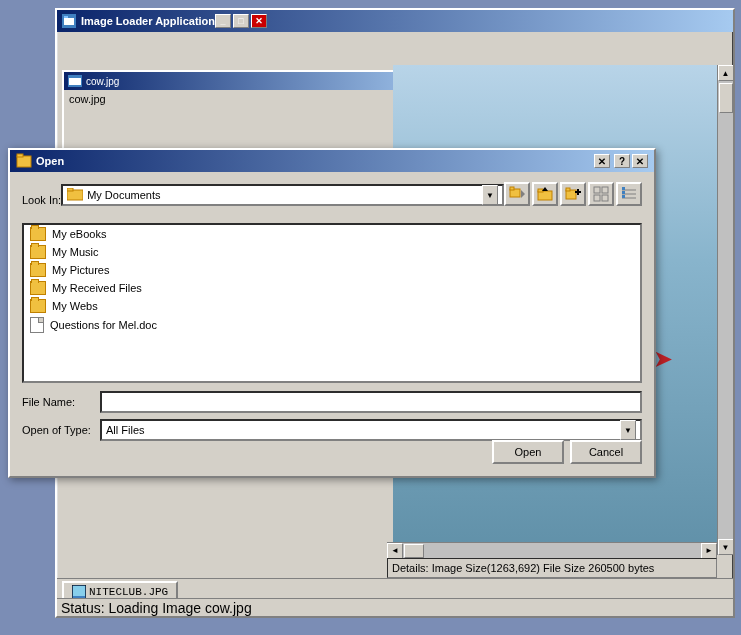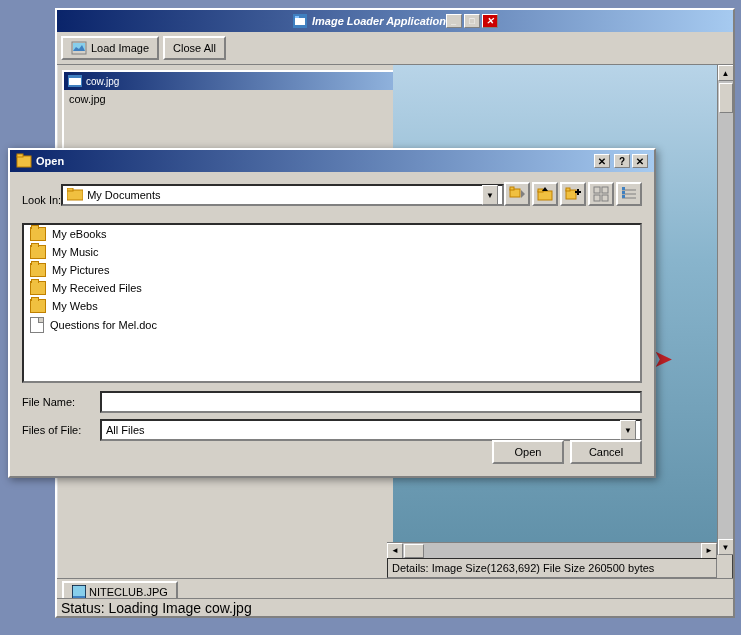--- a/index.html
+++ b/index.html
@@ -27,22 +27,21 @@
       box-shadow: inset -1px -1px #404040, inset 1px 1px #dfdfdf;
     }
 
     .title-bar {
       background: linear-gradient(to right, #0a246a, #a6caf0);
       color: white;
       height: 22px;
       display: flex;
       align-items: center;
       padding: 0 4px;
-      justify-content: center;
-      font-style: italic;
+      justify-content: flex-start;
     }
 
     .title-bar-left {
       display: flex;
       align-items: center;
       gap: 4px;
     }
 
     .title-icon {
       width: 16px;
@@ -514,33 +513,20 @@
       </svg>
       <span class="title-text">Image Loader Application</span>
     </div>
     <div class="title-buttons">
       <div class="title-btn">_</div>
       <div class="title-btn">□</div>
       <div class="title-btn close" style="background:#c00;color:white;font-weight:bold;">✕</div>
     </div>
   </div>
 
-  <div class="toolbar">
-    <button class="toolbar-btn">
-      <svg width="16" height="14" viewBox="0 0 16 14">
-        <rect x="1" y="1" width="14" height="12" fill="#d4d0c8" stroke="#808080"></rect>
-        <rect x="2" y="2" width="12" height="8" fill="#87ceeb"></rect>
-        <polygon points="2,10 5,6 8,8 11,4 14,10" fill="#4080c0"></polygon>
-      </svg>
-      <span>Load Image</span>
-    </button>
-    <button class="toolbar-btn">
-      <span>Close All</span>
-    </button>
-  </div>
 
   <div class="mdi-child">
     <div class="mdi-title">
       <div style="display:flex;align-items:center;gap:4px;">
         <svg width="14" height="12" viewBox="0 0 14 12">
           <rect x="0" y="0" width="14" height="12" fill="#4080c0"></rect>
           <rect x="1" y="3" width="12" height="7" fill="white"></rect>
         </svg>
         <span>cow.jpg</span>
       </div>
@@ -573,21 +559,21 @@
       <div class="hscroll-thumb" style="width:20px;height:14px;background:#d4d0c8;border:1px solid #fff;border-right-color:#808080;border-bottom-color:#808080;margin:1px;"></div>
     </div>
     <div class="hscroll-arrow">►</div>
   </div>
 
   <div style="position:absolute;bottom:38px;left:330px;right:16px;height:20px;background:#d4d0c8;border:1px inset #808080;display:flex;align-items:center;padding:0 4px;font-size:11px;">
     <span>Details: Image Size(1263,692) File Size 260500 bytes</span>
   </div>
 
   <div style="position:absolute;bottom:0;left:0;right:0;height:38px;background:#d4d0c8;border-top:1px solid #808080;">
-    <div style="position:absolute;top:2px;left:5px;display:flex;align-items:center;gap:3px;padding:2px 8px;background:#d4d0c8;border:2px solid #fff;border-right-color:#808080;border-bottom-color:#808080;">
+    <div style="position:absolute;top:2px;left:5px;display:flex;align-items:center;gap:3px;padding:2px 8px;background:#d4d0c8;border:2px solid #fff;border-right-color:#808080;border-bottom-color:#808080;font-family:Liberation Mono, monospace;">
       <svg width="14" height="14" viewBox="0 0 14 14">
         <rect x="0" y="0" width="14" height="14" fill="#4080c0" stroke="#000"></rect>
         <rect x="1" y="1" width="12" height="10" fill="#87ceeb"></rect>
       </svg>
       <span>NITECLUB.JPG</span>
     </div>
     <div style="position:absolute;bottom:0;left:0;right:0;height:18px;background:#d4d0c8;border-top:1px solid #808080;display:flex;align-items:center;padding:0 4px;font-size:14px;">
       <span>Status: Loading Image cow.jpg</span>
     </div>
   </div>
@@ -693,21 +679,21 @@
     </div>
 
     <div class="filename-row">
       <span class="filename-label">
         <span>File Name:</span>
       </span>
       <input class="filename-input" type="text" value="" style="">
     </div>
 
     <div class="filetype-row">
-      <span class="filetype-label">Files of File:</span>
+      <span class="filetype-label">Open of Type:</span>
       <div class="filetype-combo">
         <span>All Files</span>
         <div class="filetype-combo-arrow">▼</div>
       </div>
     </div>
   </div>
 
   <div class="dialog-buttons">
     <button class="dialog-btn">
       <span>Open</span>

